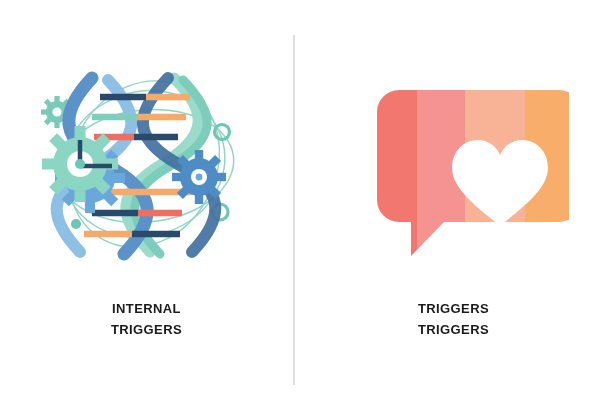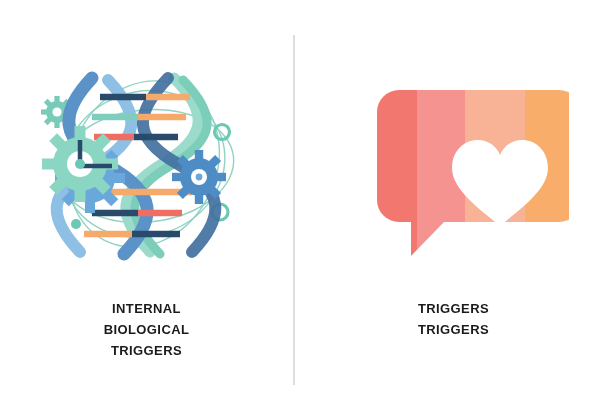--- a/index.html
+++ b/index.html
@@ -183,21 +183,20 @@
           </g>
           <circle cx="0" cy="0" r="8" fill="#ffffff"></circle>
           <circle cx="0" cy="0" r="3.4" fill="#6aa8dc"></circle>
         </g>
 
       </svg>
     </div>
 
     <div class="caption">
       <span class="ln">INTERNAL</span>
-      <span class="ln">BIOLOGICAL</span>
       <span class="ln">TRIGGERS</span>
     </div>
   </div>
 
   <div class="divider"></div>
 
   <div class="panel panel-right">
 
     <div class="art">
       <svg width="230" height="210" viewBox="0 0 230 210" xmlns="http://www.w3.org/2000/svg">

